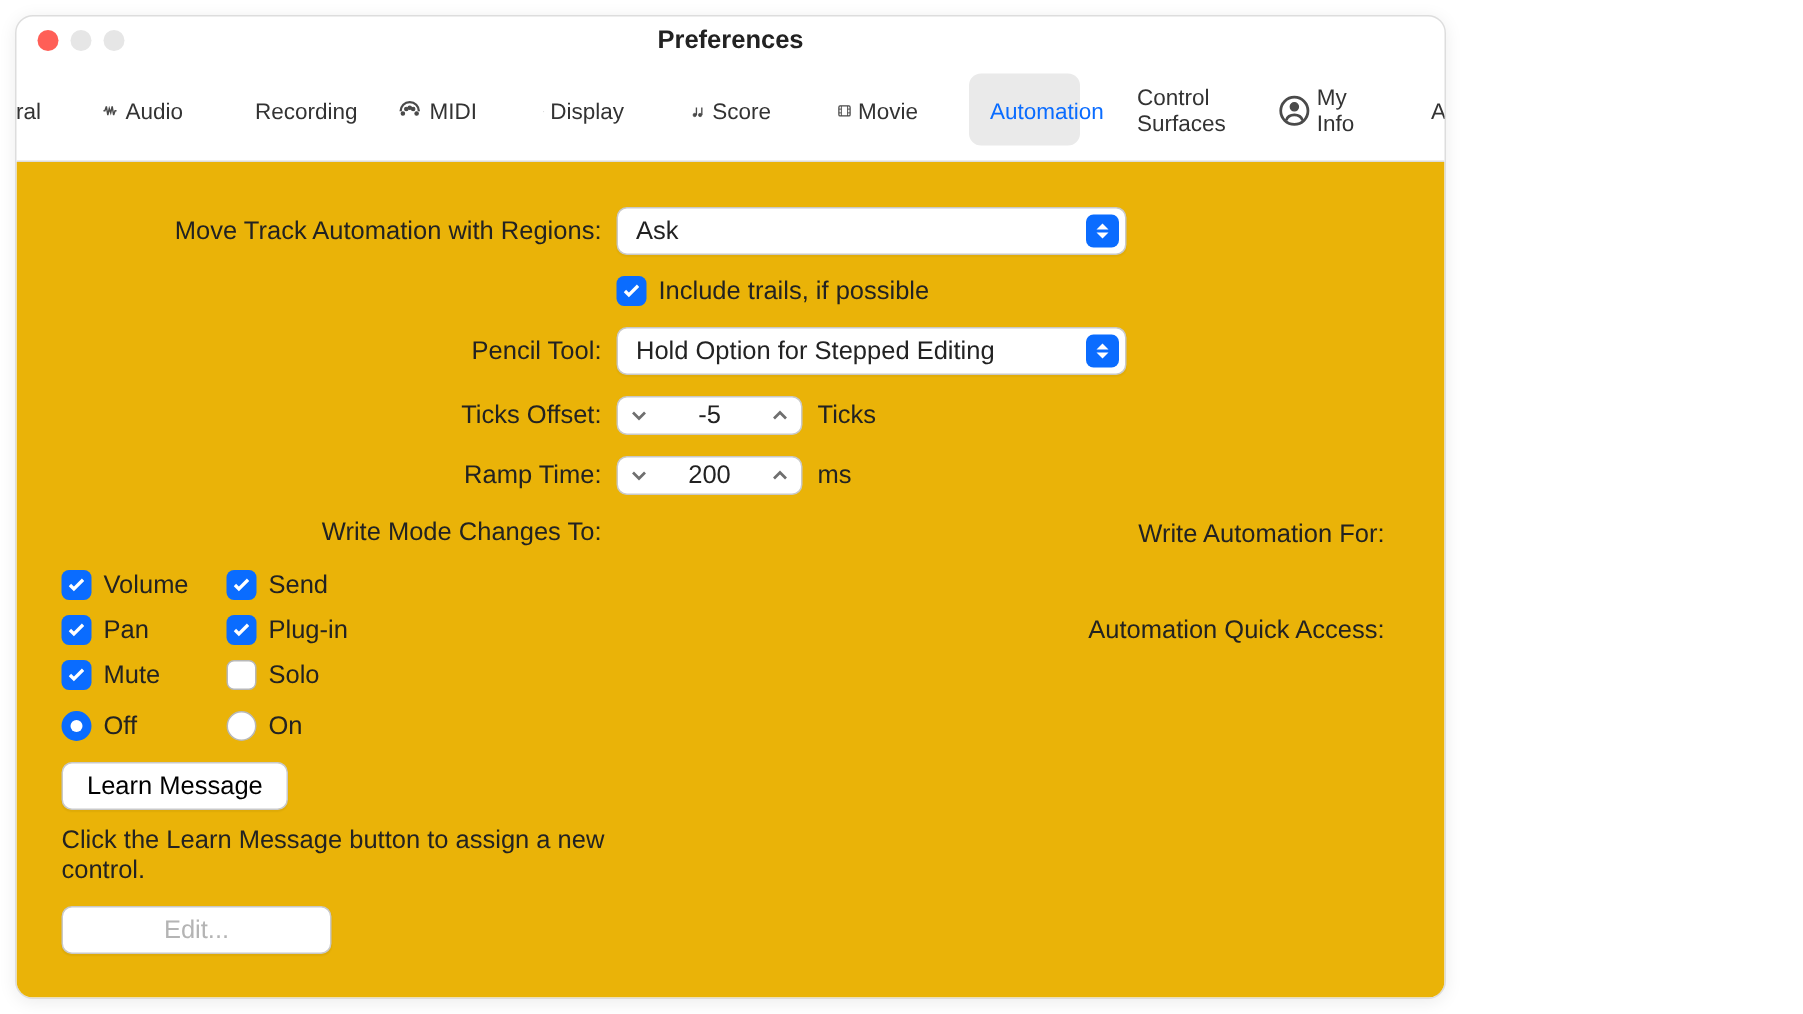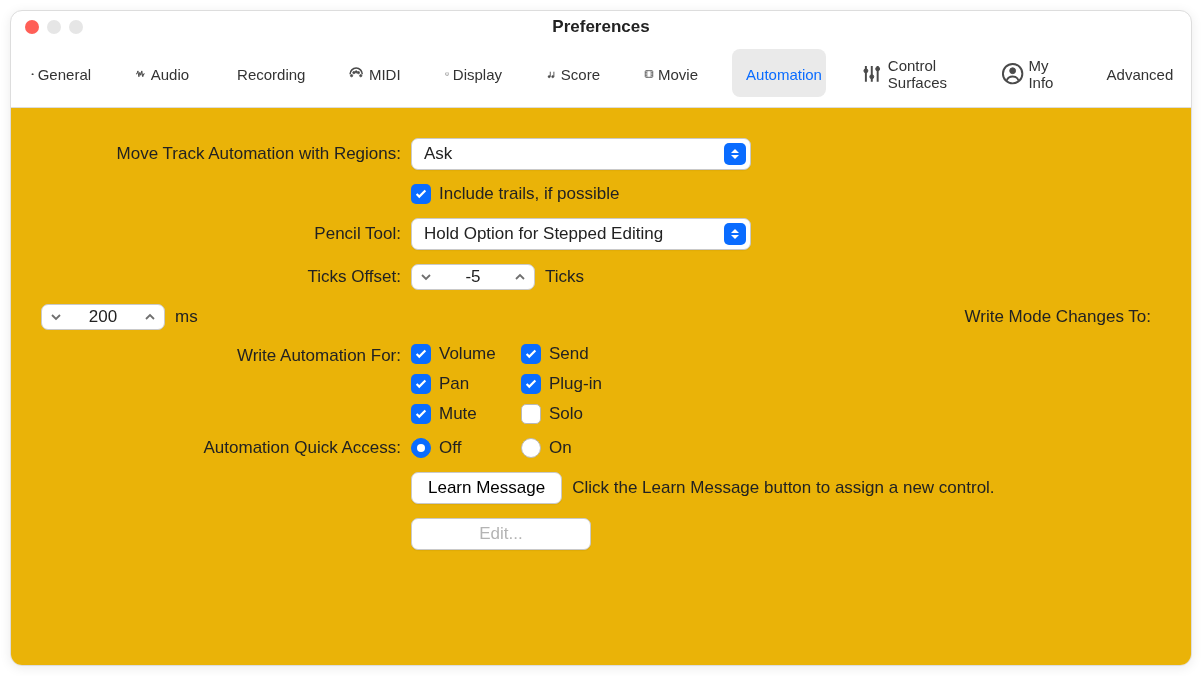--- a/index.html
+++ b/index.html
@@ -4,21 +4,21 @@
   <style>
     * { box-sizing: border-box; margin: 0; padding: 0; }
     body {
       font-family: -apple-system, BlinkMacSystemFont, "Helvetica Neue", sans-serif;
       background: #fff;
       padding: 10px;
       font-size: 17px;
       color: #222;
     }
     .window {
-      width: 1182px;
+      width: 954px;
       height: 656px;
       border: 1px solid #ddd;
       border-radius: 12px;
       overflow: hidden;
       background: #fff;
       box-shadow: 0 2px 12px rgba(0,0,0,0.08);
       display: flex;
       flex-direction: column;
     }
     .titlebar {
@@ -306,20 +306,21 @@
           <span class="stp-val">-5</span>
           <span class="stp-btn">
               <svg viewBox="0 0 12 12">
                 <path d="M2 8l4-4 4 4" fill="none" stroke="#6f6f6f" stroke-width="1.8"></path>
               </svg>
             </span>
         </div>
         <span>Ticks</span>
       </div>
 
+      <div class="label-col">Ramp Time:</div>
       <div class="field-col">
         <div class="stepper">
           <span class="stp-btn">
               <svg viewBox="0 0 12 12">
                 <path d="M2 4l4 4 4-4" fill="none" stroke="#6f6f6f" stroke-width="1.8"></path>
               </svg>
             </span>
           <span class="stp-val">200</span>
           <span class="stp-btn">
               <svg viewBox="0 0 12 12">

